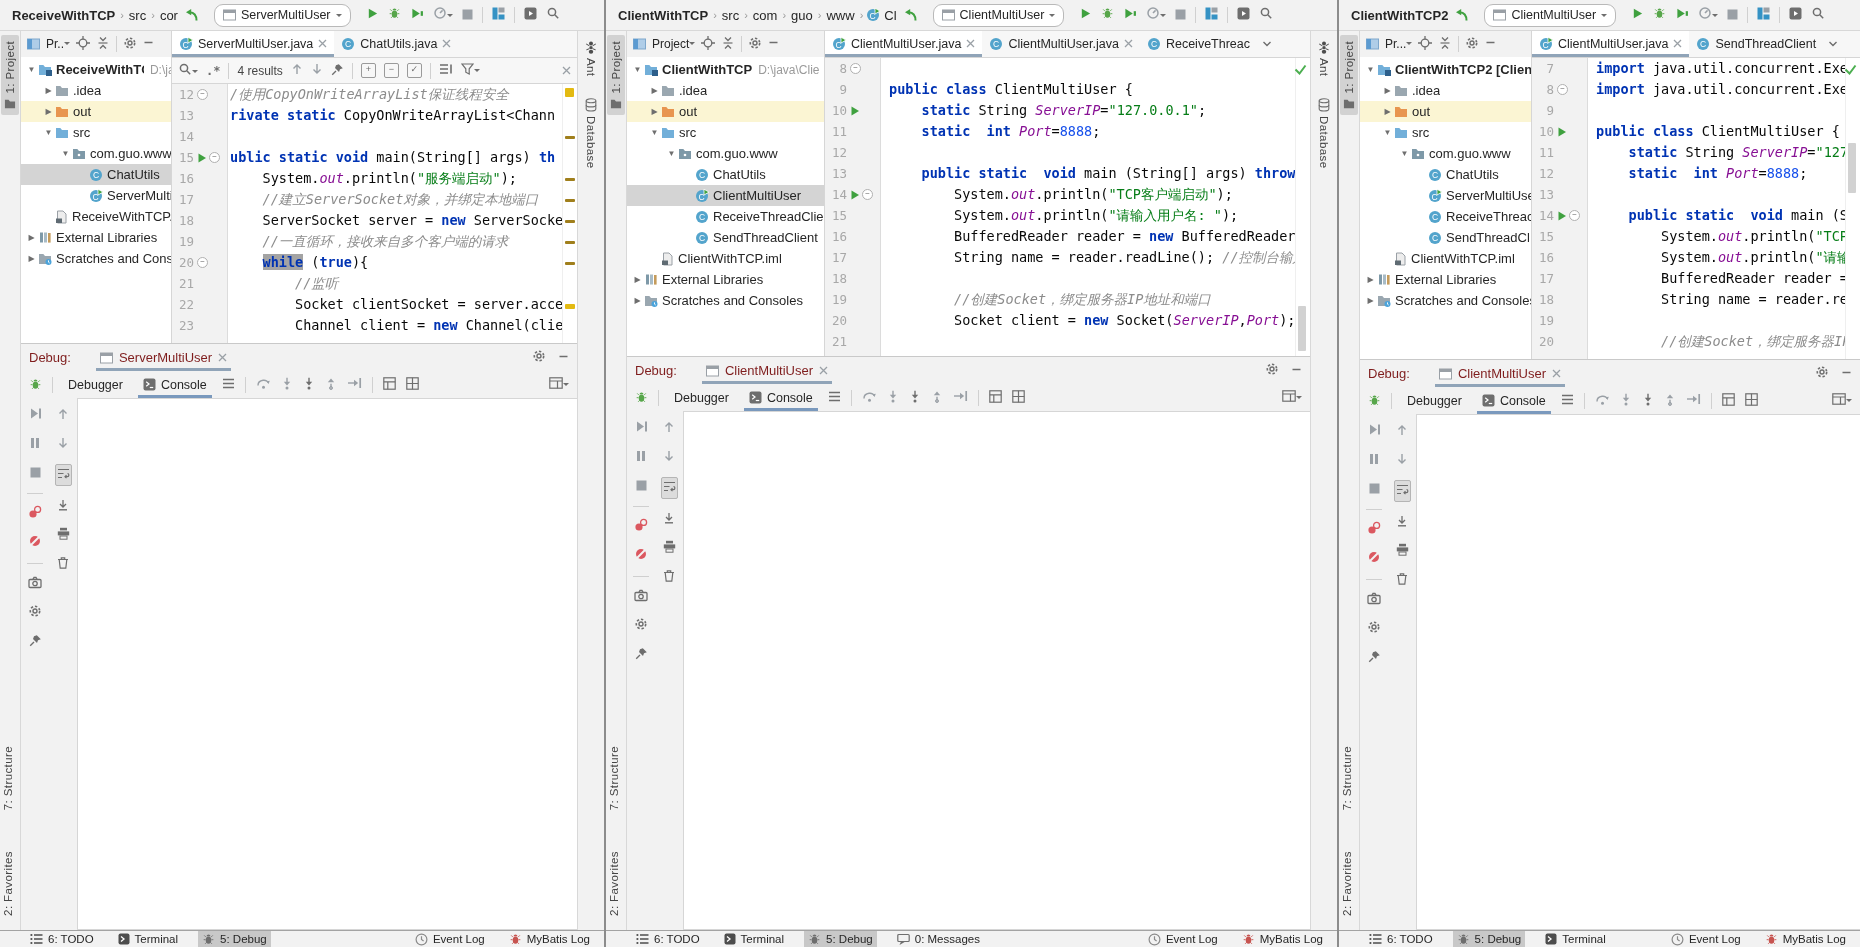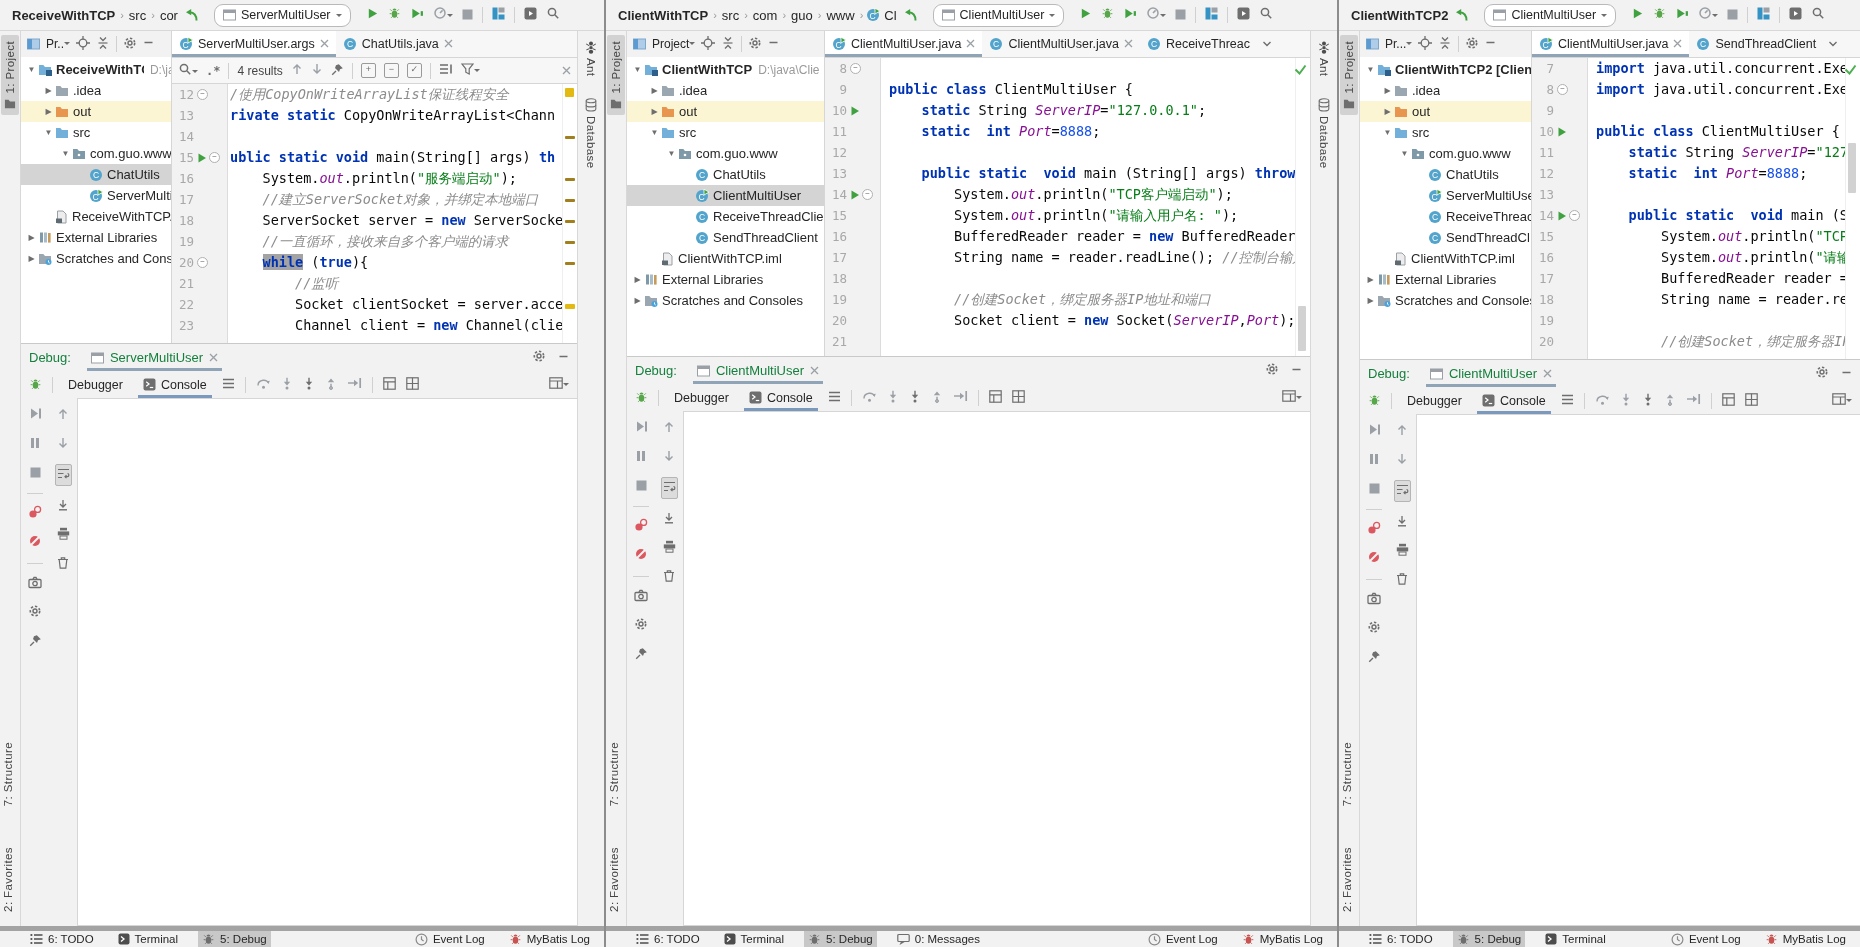--- a/index.html
+++ b/index.html
@@ -73,34 +73,34 @@
   .tok-s{color:#067d17}
   .tok-c{color:#8c8c8c;font-style:italic}
   .tok-f{color:#871094;font-style:italic}
   .tok-n{color:#1750eb}
   .tok-hl{background:#a3a3a3}
   .estripe{width:14px;flex:0 0 14px;background:#fff;position:relative;border-left:1px solid #efefef}
   .estripe .mk{position:absolute;left:2px;border-radius:1px}
   .echeck{position:absolute;top:3px;right:3px;z-index:3}
   
   .debug{flex:1;display:flex;flex-direction:column;border-top:1px solid #c9c9c9;background:#f2f2f2;min-height:0}
-  .dhead{height:27px;flex:0 0 27px;display:flex;align-items:center;padding:0 8px;gap:16px;font-size:13px;color:#15803d}
+  .dhead{height:27px;flex:0 0 27px;display:flex;align-items:center;padding:0 8px;gap:25px;font-size:13px;color:#7f1d1d}
   .dtab{display:flex;align-items:center;gap:6px;height:100%;padding:0 4px;box-shadow:inset 0 -3px 0 #90a4b8}
   .dright{margin-left:auto;display:flex;align-items:center;gap:12px}
   .dtools{height:27px;flex:0 0 27px;display:flex;align-items:center;gap:10px;padding:0 8px;font-size:12.5px;color:#262626}
   .dttab{display:flex;align-items:center;gap:5px;height:100%;padding:0 5px}
   .dttab.active{box-shadow:inset 0 -3px 0 #7a99bd}
   .dbody{flex:1;display:flex;min-height:0}
   .dstrip{width:56px;flex:0 0 56px;display:flex;padding-top:8px;gap:4px;justify-content:center}
   .dcol{display:flex;flex-direction:column;align-items:center;gap:11px;width:24px}
   .dcol .hsep{width:16px;height:1px;background:#cfcfcf}
   .dcol .boxed{border:1px solid #b5b5b5;background:#dcdcdc;border-radius:2px;padding:1px}
   .console{flex:1;background:#fff;border:1px solid #d6d6d6;border-right:none;margin-bottom:0}
   
-  .statusbar{height:16px;flex:0 0 16px;background:#f2f2f2;border-top:5px solid #a3a3a3;display:flex;align-items:center;
+  .statusbar{height:16px;flex:0 0 16px;background:#f2f2f2;border-top:1px solid #a3a3a3;display:flex;align-items:center;
     font-size:11.5px;color:#262626;padding:0 10px 0 26px;gap:16px;white-space:nowrap;overflow:hidden}
   .sitem{display:flex;align-items:center;gap:5px;height:16px;padding:0 4px}
   .sitem.active{background:#c8c8c8}
   .sitem.pushr{margin-left:auto}
 </style>
 </head>
 <body>
 
 <div id="root">
     <div class="win w0">
@@ -343,21 +343,21 @@
             <div class="epane">
               <div class="tabbar">
                 <div class="etab active">
                   <span class="ic">
                     <svg width="14" height="14" viewBox="0 0 14 14">
                       <circle cx="7" cy="7" r="6" fill="#53A4CC"></circle>
                       <text x="6.5" y="10.5" font-size="8.5" text-anchor="middle" fill="#fff" font-family="Liberation Sans, sans-serif">C</text>
                       <path d="M9 0.2l5 2.9-5 2.9z" fill="#3FA13F" stroke="#fff" stroke-width="0.8"></path>
                     </svg>
                   </span>
-                  <span>ServerMultiUser.args</span>
+                  <span>ServerMultiUser.java</span>
                   <span><span class="ic">
                       <svg width="9" height="9">
                         <path d="M1 1l7 7M8 1 1 8" stroke="#9AA0A6" stroke-width="1.3"></path>
                       </svg>
                     </span></span>
                 </div>
                 <div class="etab">
                   <span class="ic">
                     <svg width="14" height="14" viewBox="0 0 14 14">
                       <circle cx="7" cy="7" r="6" fill="#53A4CC"></circle>

